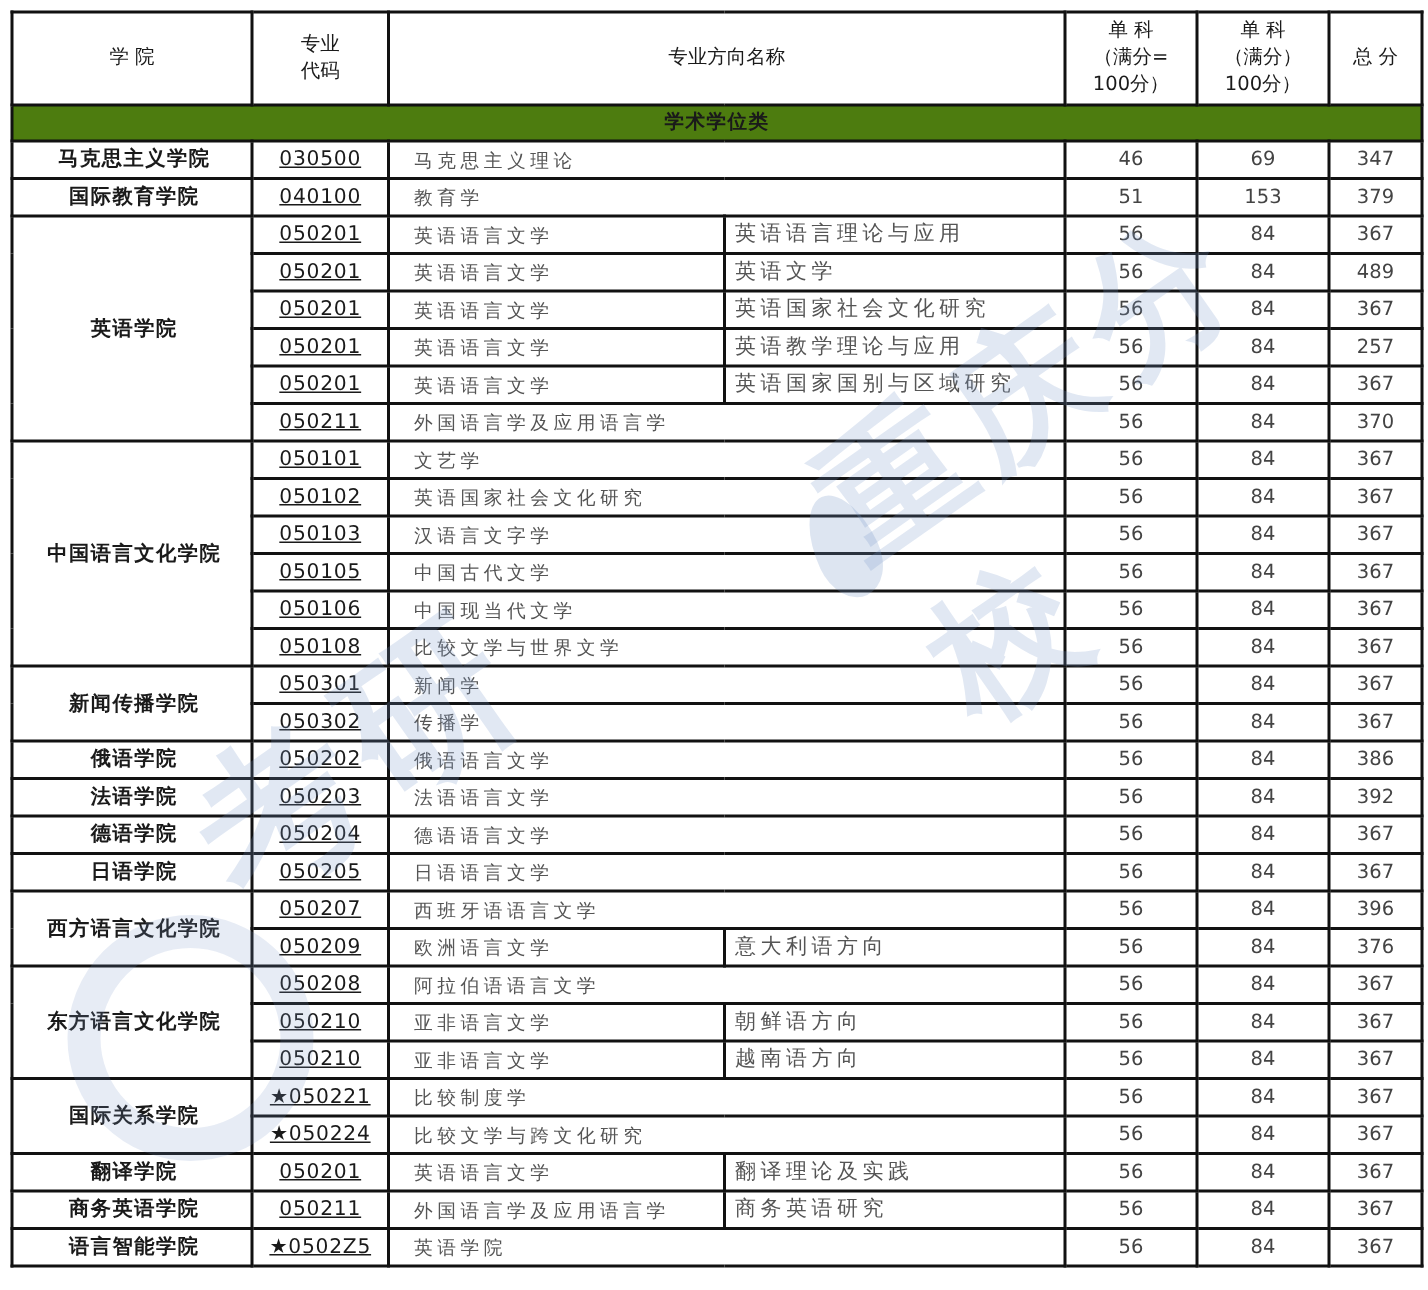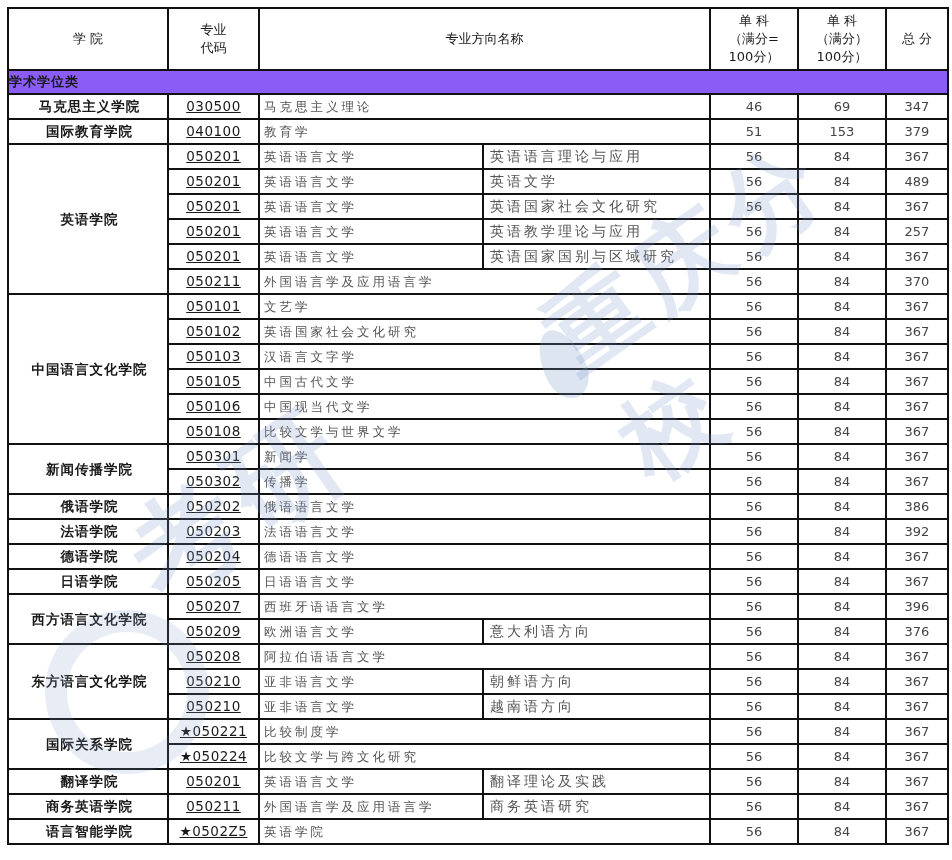--- a/index.html
+++ b/index.html
@@ -4,24 +4,24 @@
 <style>
   html, body { margin: 0; padding: 0; background: #ffffff; }
   body { width: 952px; height: 860px; position: relative; overflow: hidden;
          font-family: "DejaVu Sans", "Liberation Sans", sans-serif; color: #1a1a1a; }
   .wrap { position: absolute; left: 7px; top: 7px; width: 940px; }
   table { border-collapse: collapse; width: 940px; table-layout: fixed; }
   td, th { border: 2px solid #111; padding: 0; font-size: 13px; height: 23px; line-height: 23px; }
   th { font-weight: normal; font-size: 13px; line-height: 18px; height: 60px; text-align: center; }
   .c-school { text-align: center; padding-left: 3px; font-weight: bold; font-size: 13.5px; letter-spacing: 1px; }
   .c-code { text-align: center; font-size: 13.5px; letter-spacing: 0.5px; text-decoration: underline; }
-  .c-name { text-align: left; padding-left: 4px; color: #555; font-size: 12.5px; letter-spacing: 3px; }
+  .c-name { text-align: left; padding-left: 16px; color: #555; font-size: 12.5px; letter-spacing: 3px; }
   .c-sub  { text-align: left; padding-left: 6px; color: #555; font-size: 14px; letter-spacing: 3px; }
   .c-num  { text-align: center; color: #444; font-size: 13px; }
-  .band td { background: #8b5cf6; font-weight: bold; height: 22px; line-height: 22px; letter-spacing: 1px; }
+  .band td { background: #4d7c0f; text-align: center; font-weight: bold; height: 22px; line-height: 22px; letter-spacing: 1px; }
   .watermark { position: absolute; pointer-events: none; color: rgba(120,150,200,0.22);
                font-weight: bold; font-family: "DejaVu Sans", sans-serif; }
   .wm1 { left: 120px; top: 430px; font-size: 110px; transform: rotate(-35deg); letter-spacing: 10px; }
   .wm2 { left: 560px; top: 160px; font-size: 96px; transform: rotate(-35deg); letter-spacing: 10px; }
   .leaf { position: absolute; left: 542px; top: 328px; width: 42px; height: 72px; border-radius: 50% 50% 50% 50% / 60% 60% 40% 40%;
           background: rgba(120,150,200,0.25); transform: rotate(-25deg); pointer-events: none; }
   .logo { position: absolute; left: 45px; top: 610px; width: 120px; height: 120px; border-radius: 50%;
           border: 22px solid rgba(120,150,200,0.18); pointer-events: none; }
 </style>
 </head>

